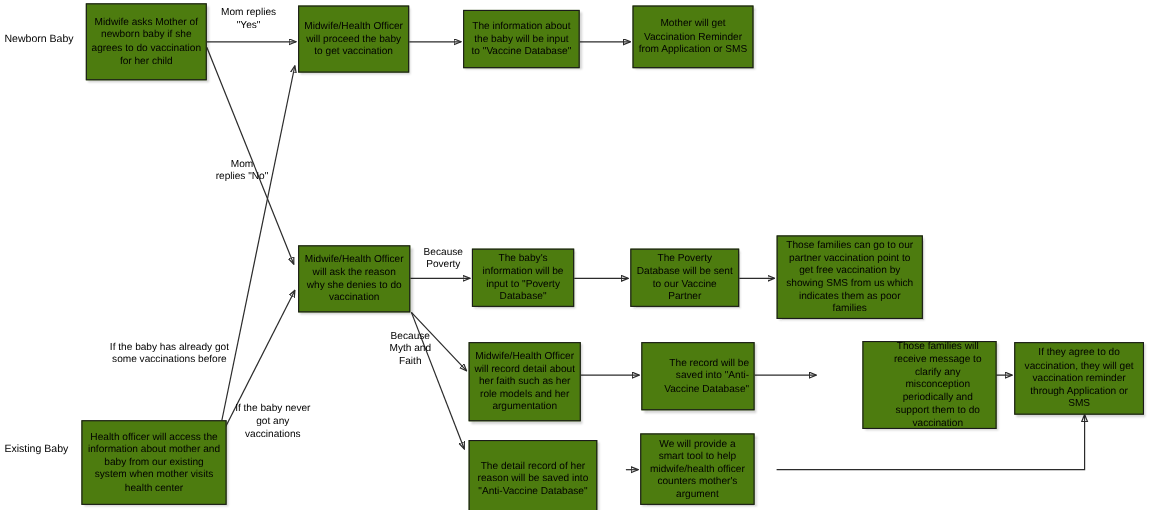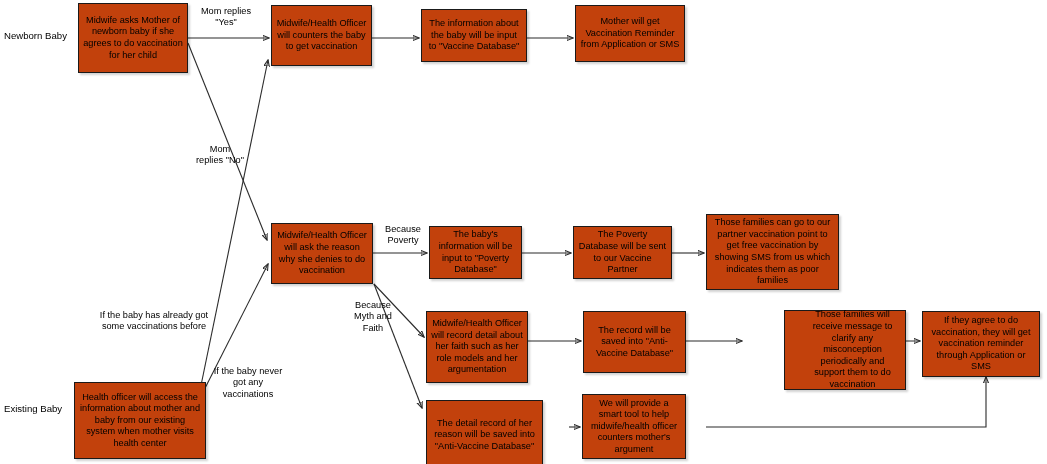--- a/index.html
+++ b/index.html
@@ -12,21 +12,21 @@
     width: 1047px;
     height: 464px;
     background: #ffffff;
     font-family: "Liberation Sans", sans-serif;
     overflow: hidden;
   }
   .node {
     position: absolute;
     box-sizing: border-box;
     border: 1px solid #1a1a1a;
-    background: #c2410c;
+    background: #4d7c0f;
     box-shadow: 2px 2px 2px rgba(0,0,0,0.18);
     display: flex;
     align-items: center;
     justify-content: center;
     text-align: center;
     padding: 2px 4px;
     font-size: 9.2px;
     line-height: 11.6px;
     color: #000000;
   }
@@ -106,21 +106,21 @@
   </svg>
 
   <div class="swimlane-label" style="left:4px; top:30px; width:72px;">Newborn Baby</div>
   <div class="swimlane-label" style="left:4px; top:403px; width:72px;">Existing Baby</div>
 
   <div class="node" style="left:78px; top:3px; width:110px; height:70px;">
     <span>Midwife asks Mother of newborn baby if she agrees to do vaccination for her child</span>
   </div>
 
   <div class="node" style="left:271px; top:5px; width:101px; height:61px;">
-    <span>Midwife/Health Officer will counters the baby to get vaccination</span>
+    <span>Midwife/Health Officer will proceed the baby to get vaccination</span>
   </div>
 
   <div class="node" style="left:421px; top:9px; width:106px; height:53px;">
     <span>The information about the baby will be input to "Vaccine Database"</span>
   </div>
 
   <div class="node" style="left:271px; top:223px; width:102px; height:61px;">
     <span>Midwife/Health Officer will ask the reason why she denies to do vaccination</span>
   </div>
 
@@ -137,21 +137,21 @@
   </div>
 
   <div class="node" style="left:706px; top:214px; width:133px; height:76px;">
     <span>Those families can go to our partner vaccination point to get free vaccination by showing SMS from us which indicates them as poor families</span>
   </div>
 
   <div class="node" style="left:426px; top:311px; width:102px; height:72px;">
     <span>Midwife/Health Officer will record detail about her faith such as her role models and her argumentation</span>
   </div>
 
-  <div class="node" style="left:583px; top:311px; width:103px; height:62px;">
+  <div class="node" style="left:583px; top:311px; width:103px; height:62px;text-align:right;">
     <span>The record will be saved into "Anti-Vaccine Database"</span>
   </div>
 
   <div class="node" style="left:784px; top:310px; width:122px; height:80px;padding-left:19px;">
     <span>Those families will receive message to clarify any misconception periodically and support them to do vaccination</span>
   </div>
 
   <div class="node" style="left:922px; top:311px; width:118px; height:66px;">
     <span>If they agree to do vaccination, they will get vaccination reminder through Application or SMS</span>
   </div>

